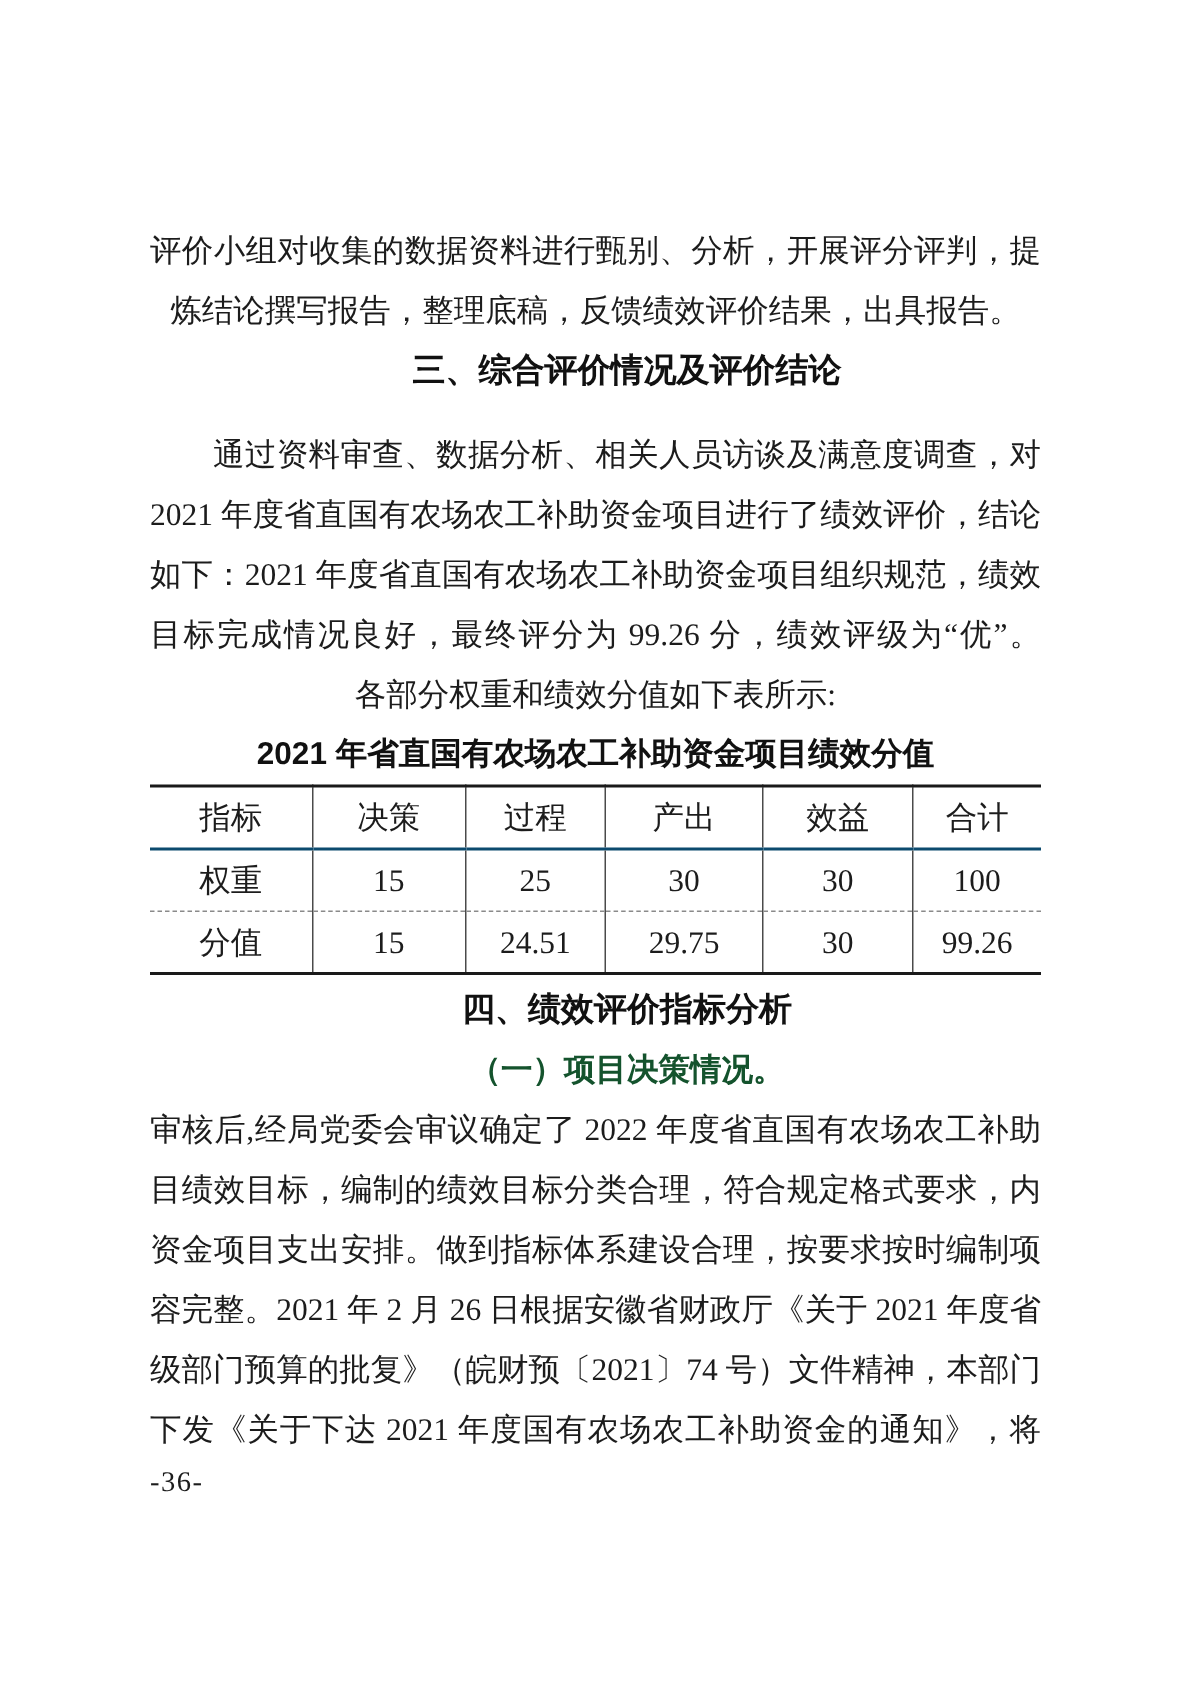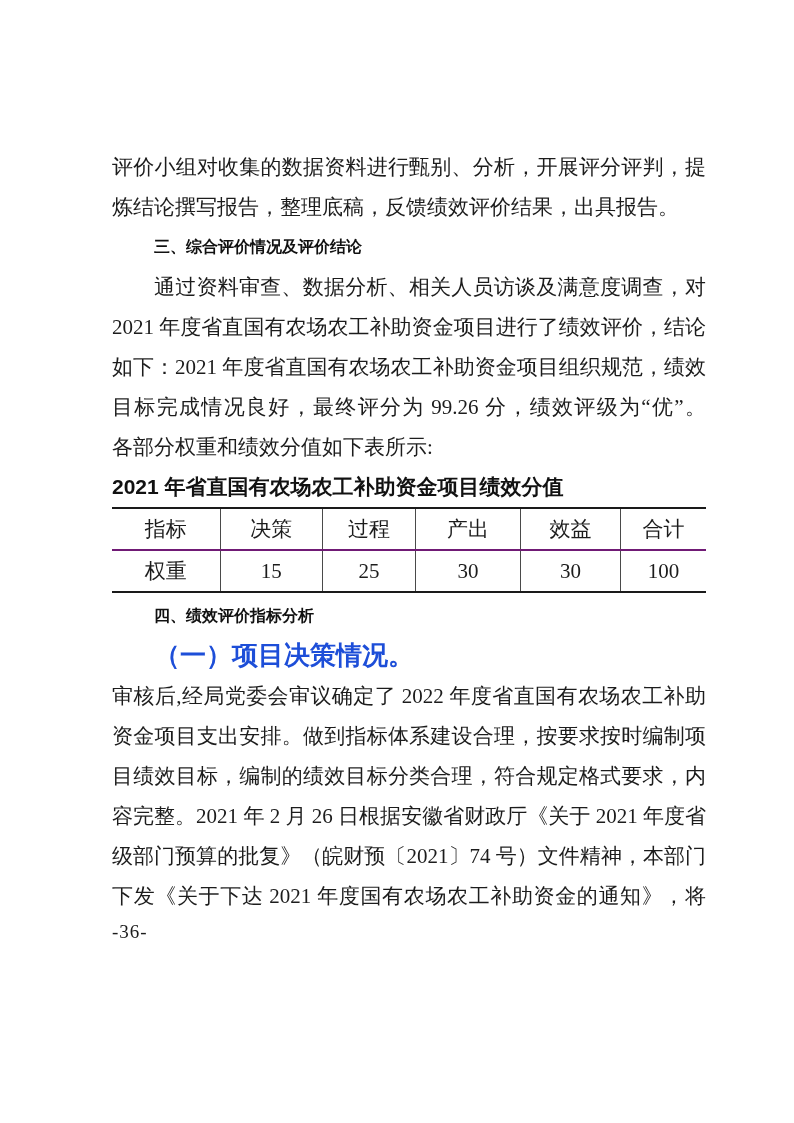--- a/index.html
+++ b/index.html
@@ -11,48 +11,49 @@
     position: relative;
     width: 794px;
     height: 1123px;
     background: #ffffff;
     overflow: hidden;
     font-family: "Liberation Serif", "DejaVu Serif", serif;
     color: #1a1a1a;
   }
   .content {
     position: absolute;
-    left: 112px;
+    left: 100px;
     top: 147px;
     width: 594px;
   }
   .line {
     font-size: 21px;
     height: 40px;
     line-height: 40px;
     color: #1c1c1c;
+    text-align: center;
   }
   
   .jl {
     text-align: justify;
     text-align-last: justify;
   }
-  .indent { text-indent: 42px; }
+  .indent { text-indent: 42px; margin-top: 16px; }
   .section-heading {
     font-family: "Liberation Sans", "DejaVu Sans", sans-serif;
     font-weight: bold;
-    font-size: 16px;
+    font-size: 22px;
     text-indent: 42px;
     color: #111;
   }
   .sub-heading {
     font-weight: bold;
-    font-size: 26px;
+    font-size: 21px;
     text-indent: 42px;
-    color: #1d4ed8;
+    color: #14532d;
   }
   .table-title {
     font-family: "Liberation Sans", "DejaVu Sans", sans-serif;
     font-weight: bold;
     font-size: 21px;
     color: #111;
   }
   table.score-table {
     width: 100%;
     border-collapse: collapse;
@@ -63,21 +64,21 @@
   table.score-table td {
     height: 40px;
     padding: 0;
     text-align: center;
     vertical-align: middle;
     font-size: 21px;
     color: #1c1c1c;
     border-left: 1px solid #4a4a4a;
   }
   table.score-table td:first-child { border-left: none; }
-  tr.header-row td { border-bottom: 2px solid #701a75; }
+  tr.header-row td { border-bottom: 2px solid #0c4a6e; }
   tr.weight-row td { border-bottom: 1px dashed #8a8a8a; margin-top: 28px; }
   .after-table { margin-top: 3px; }
   .page-number {
     margin-top: 5px;
     height: 22px;
     line-height: 22px;
     font-size: 19px;
     letter-spacing: 1px;
     color: #1c1c1c;
   }
@@ -120,29 +121,37 @@
         <td>合计</td>
       </tr>
       <tr class="weight-row">
         <td>权重</td>
         <td>15</td>
         <td>25</td>
         <td>30</td>
         <td>30</td>
         <td>100</td>
       </tr>
+      <tr class="score-row">
+        <td>分值</td>
+        <td>15</td>
+        <td>24.51</td>
+        <td>29.75</td>
+        <td>30</td>
+        <td>99.26</td>
+      </tr>
     </tbody>
       </table>
 
     <div class="line section-heading after-table">四、绩效评价指标分析</div>
     <div class="line sub-heading">（一）项目决策情况。</div>
 
     <div class="line jl">审核后,经局党委会审议确定了 2022 年度省直国有农场农工补助</div>
+    <div class="line jl">目绩效目标，编制的绩效目标分类合理，符合规定格式要求，内</div>
     <div class="line jl">资金项目支出安排。做到指标体系建设合理，按要求按时编制项</div>
-    <div class="line jl">目绩效目标，编制的绩效目标分类合理，符合规定格式要求，内</div>
     <div class="line jl">容完整。2021 年 2 月 26 日根据安徽省财政厅《关于 2021 年度省</div>
     <div class="line jl">级部门预算的批复》（皖财预〔2021〕74 号）文件精神，本部门</div>
     <div class="line jl">下发《关于下达 2021 年度国有农场农工补助资金的通知》，将</div>
 
     <div class="page-number">-36-</div>
 
   </div>
 </div>
 
 </body></html>

